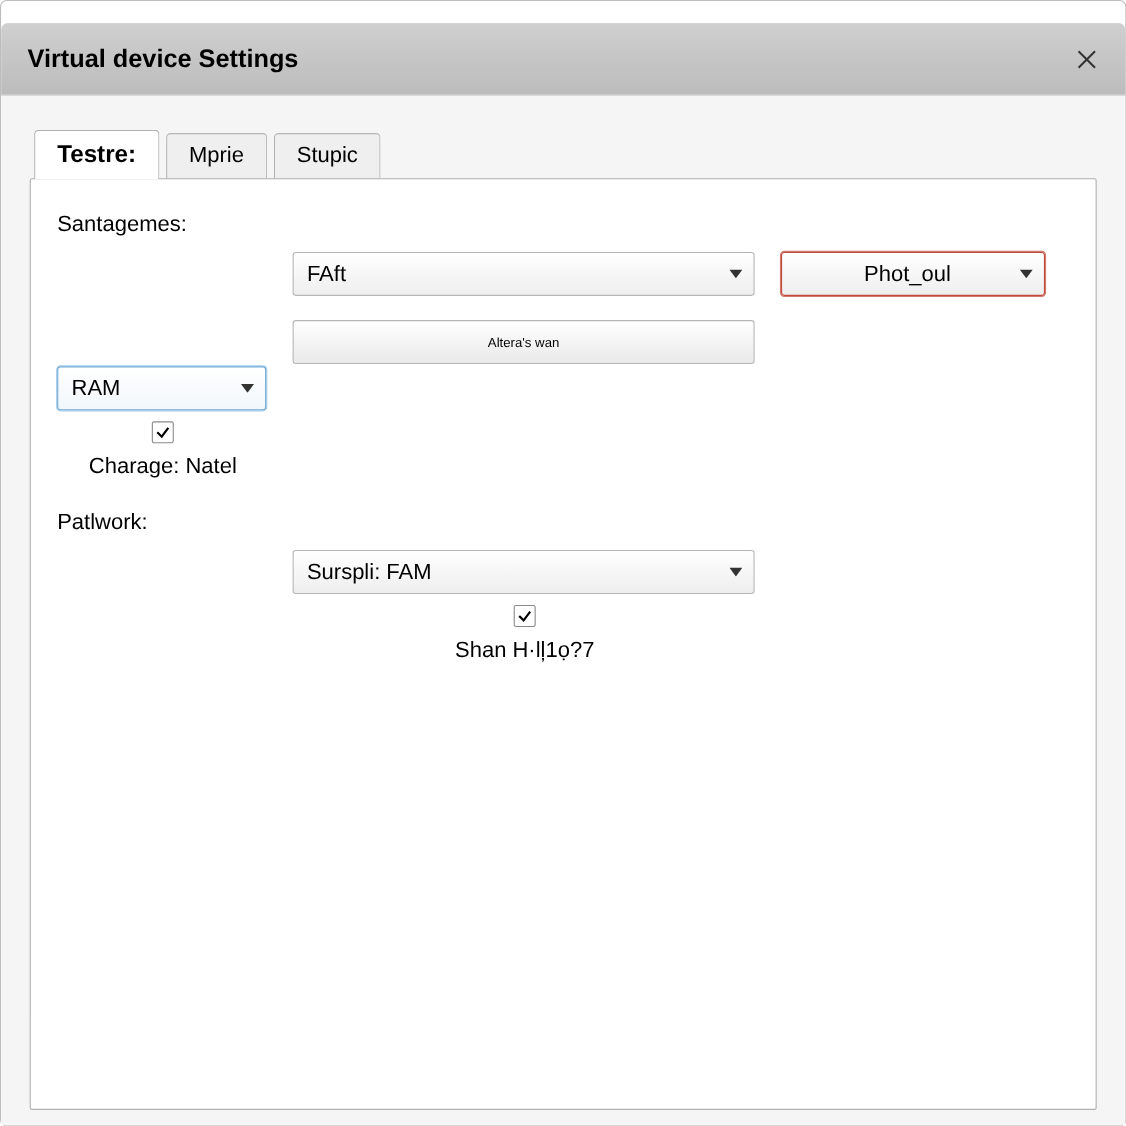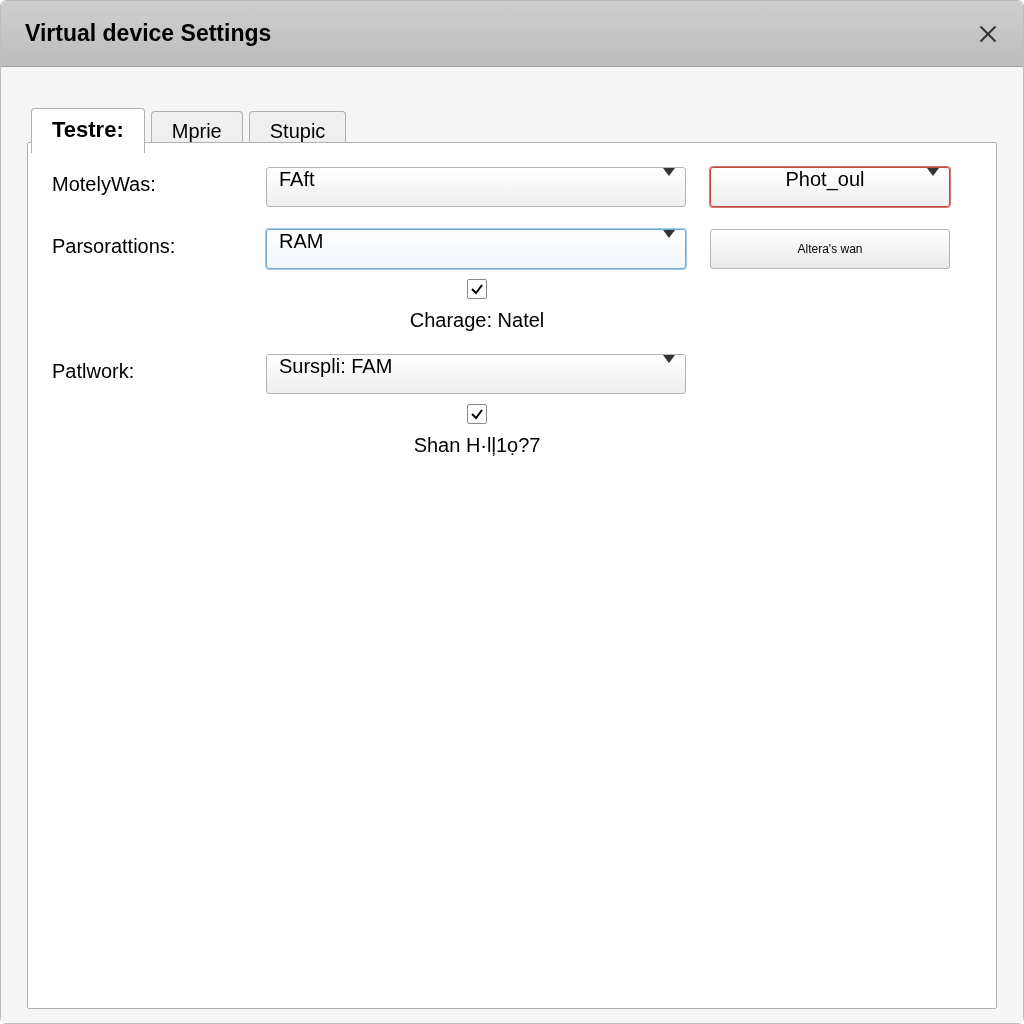--- a/index.html
+++ b/index.html
@@ -18,20 +18,21 @@
     background:#fff;
     display:flex; flex-direction:column;
   }
   .titlebar {
     height:66px;
     background:linear-gradient(to bottom,#cfcfcf 0%,#bcbcbc 100%);
     border-bottom:1px solid #a0a0a0;
     border-radius:6px 6px 0 0;
     display:flex; align-items:center; justify-content:space-between;
     padding:0 20px 0 24px;
+    margin-top:20px;
   }
   .titlebar-title {
     font-weight:600;
     font-size:23px;
   }
   .close-btn {
     width:30px; height:30px;
     display:flex; align-items:center; justify-content:center;
     cursor:pointer;
   }
@@ -51,21 +52,21 @@
     margin-left:4px;
   }
   .tab {
     padding:8px 20px 10px 20px;
     background:#efefef;
     border:1px solid #b0b0b0;
     border-bottom:none;
     border-radius:4px 4px 0 0;
     font-size:20px;
     position:relative;
-    top:11px;
+    top:1px;
     cursor:pointer;
   }
   .tab.active {
     background:#ffffff;
     font-weight:600;
     font-size:22px;
     z-index:2;
   }
 
   .panel {
@@ -88,23 +89,24 @@
     padding-top:6px;
     font-size:20px;
   }
   .stack { display:flex; flex-direction:column; gap:10px; }
 
   .combo {
     height:40px;
     background:linear-gradient(to bottom,#ffffff 0%,#eeeeee 100%);
     border:1px solid #b5b5b5;
     border-radius:3px;
-    display:flex; justify-content:space-between;
+    display:flex; align-items:center; justify-content:space-between;
     padding:0 10px 0 12px;
     cursor:pointer;
+    margin-top:42px;
   }
   .combo.focused {
     border:1px solid #6fa9d6;
     box-shadow:0 0 0 1px #a6cbe8;
     background:linear-gradient(to bottom,#ffffff 0%,#f1f7fc 100%);
   }
   .combo.highlight {
     border:1px solid #c24a3a;
     box-shadow:0 0 0 1px #d07a6f;
   }
@@ -163,42 +165,41 @@
 
     <div class="tabstrip">
       <div class="tab active"><span>Testre:</span></div>
       <div class="tab"><span>Mprie</span></div>
       <div class="tab"><span>Stupic</span></div>
     </div>
 
     <div class="panel">
 
       <div class="row">
-        <div class="label">MotelyWas:</div>
+        <div class="label">Santagemes:</div>
         <div class="combo">
           <span class="txt">FAft</span>
           <span class="caret">
               <svg viewBox="0 0 12 8">
                 <polygon points="0,0 12,0 6,8" fill="#333"></polygon>
               </svg>
             </span>
         </div>
         <div class="combo highlight">
           <span></span>
           <span class="txt" style="flex:1;text-align:center">Phot_oul</span>
           <span class="caret">
               <svg viewBox="0 0 12 8">
                 <polygon points="0,0 12,0 6,8" fill="#333"></polygon>
               </svg>
             </span>
         </div>
       </div>
 
       <div class="row">
-        <div class="label">Parsorattions:</div>
         <div class="stack">
           <div class="combo focused">
             <span class="txt">RAM</span>
             <span class="caret">
                 <svg viewBox="0 0 12 8">
                   <polygon points="0,0 12,0 6,8" fill="#333"></polygon>
                 </svg>
               </span>
           </div>
           <label class="check checked">

